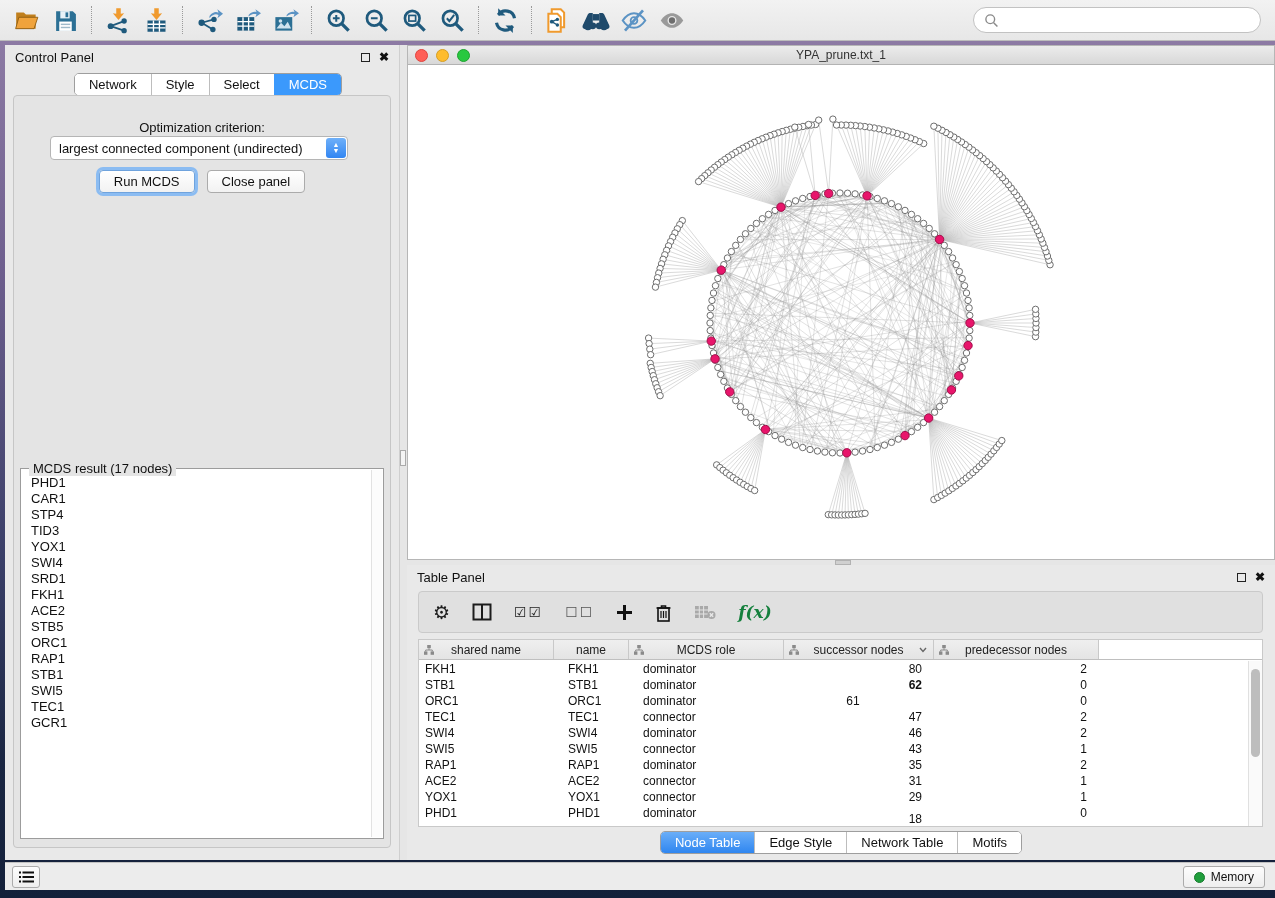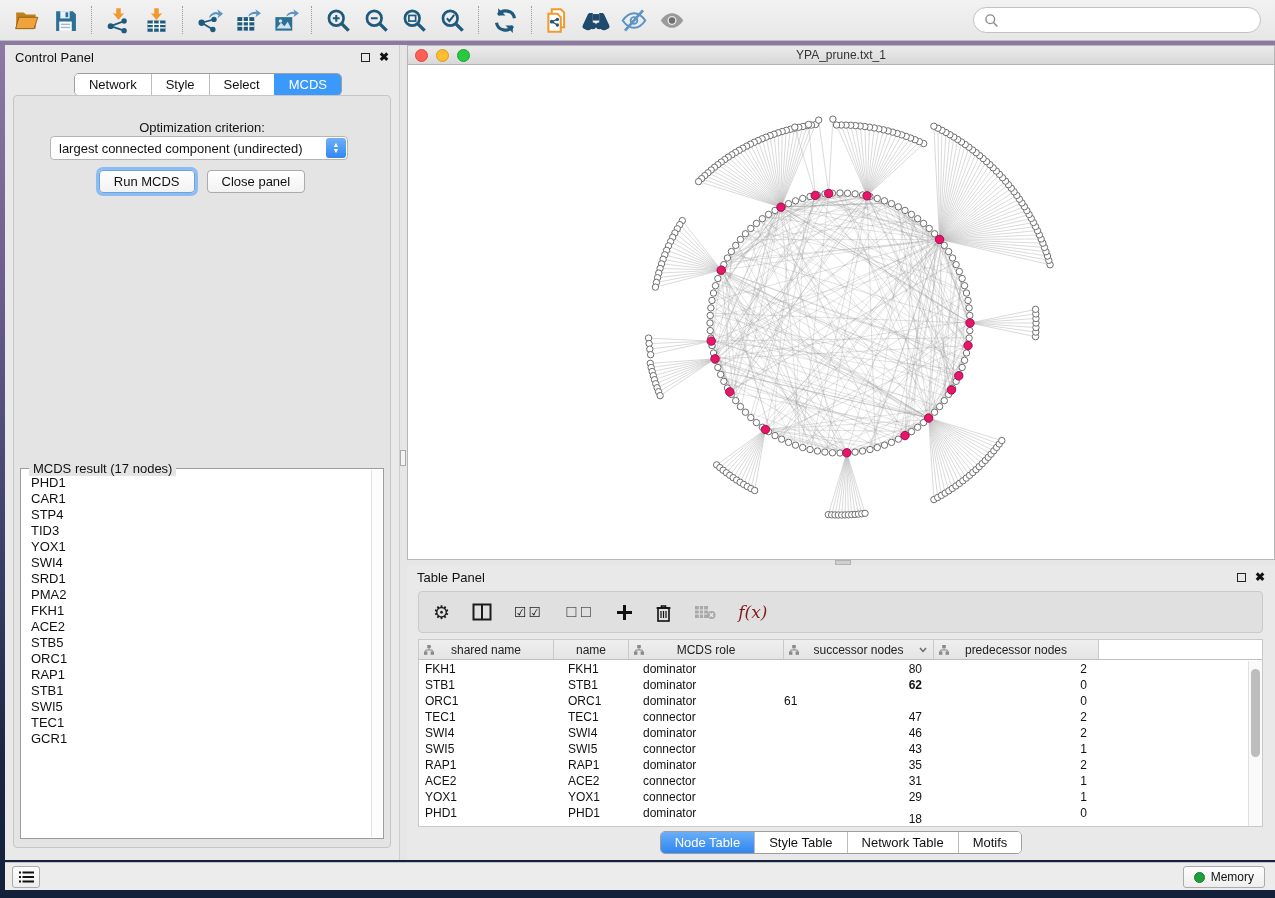--- a/index.html
+++ b/index.html
@@ -65,21 +65,21 @@
   #net-title { position:absolute; left:0; right:0; text-align:center; font-size:12px; color:#333; }
   #net-canvas-wrap { position:absolute; left:0; top:19px; right:0; bottom:0; background:#fff; }
 
   
   #table-panel { left:407px; top:565px; width:868px; height:295px; background:#e9e9e9; }
   #tp-toolbar { position:absolute; left:11px; right:12px; top:26px; height:42px; background:#e0e0e0;
      border:1px solid #cacaca; border-radius:4px; display:flex; align-items:center; padding-left:14px; gap:22px; }
   .tp-ico { display:flex; align-items:center; justify-content:center; }
   .gear-glyph { font-size:19px; color:#1c1c1c; font-family:"DejaVu Sans",sans-serif; }
   .check-glyph { font-size:14px; color:#1c1c1c; letter-spacing:2px; font-family:"DejaVu Sans",sans-serif; }
-  .fx-glyph { font-family:"DejaVu Serif",serif; font-style:italic; font-size:17px; color:#7f1d1d; }
+  .fx-glyph { font-family:"DejaVu Serif",serif; font-style:italic; font-size:17px; color:#15803d;font-weight:bold; }
   #tp-table { position:absolute; left:11px; right:12px; top:74px; bottom:33px; background:#fff; border:1px solid #c9c9c9; }
   #tp-header { display:flex; height:20px; background:linear-gradient(#efefef,#e4e4e4); border-bottom:1px solid #bfbfbf; font-size:12px; color:#222; }
   .hcell { position:relative; border-right:1px solid #c9c9c9; display:flex; align-items:center; justify-content:center; }
   .hcell .colicon { position:absolute; left:5px; top:5px; }
   .hcell .sort { position:absolute; right:6px; top:7px; }
   #tp-body { position:absolute; left:0; right:14px; top:21px; bottom:0; overflow:hidden; }
   .trow { display:flex; height:16px; font-size:12px; align-items:center; }
   .tcell { overflow:hidden; white-space:nowrap; }
   #tp-vscroll { position:absolute; right:0; top:21px; bottom:0; width:14px; background:#fafafa; border-left:1px solid #e0e0e0; }
   #tp-vscroll .thumb { position:absolute; left:2px; top:8px; width:9px; height:88px; background:#bdbdbd; border-radius:5px; }
@@ -278,21 +278,20 @@
     <div id="mcds-fieldset">
       <div id="mcds-legend">MCDS result (17 nodes)</div>
       <div id="mcds-list">
           <div>PHD1</div>
           <div>CAR1</div>
           <div>STP4</div>
           <div>TID3</div>
           <div>YOX1</div>
           <div>SWI4</div>
           <div>SRD1</div>
-          <div>PMA2</div>
           <div>FKH1</div>
           <div>ACE2</div>
           <div>STB5</div>
           <div>ORC1</div>
           <div>RAP1</div>
           <div>STB1</div>
           <div>SWI5</div>
           <div>TEC1</div>
           <div>GCR1</div>
         </div>
@@ -1224,21 +1223,21 @@
           <div class="tcell" style="width: 135px; text-align: left; padding: 0px 0px 0px 6px;">STB1</div>
           <div class="tcell" style="width: 75px; text-align: left; padding: 0px 0px 0px 14px;">STB1</div>
           <div class="tcell" style="width: 155px; text-align: left; padding: 0px 0px 0px 14px;">dominator</div>
           <div class="tcell" style="width: 150px; text-align: right; padding: 0px 12px 0px 0px; font-weight: bold;">62</div>
           <div class="tcell" style="width: 165px; text-align: right; padding: 0px 12px 0px 0px;">0</div>
         </div>
         <div class="trow">
           <div class="tcell" style="width: 135px; text-align: left; padding: 0px 0px 0px 6px;">ORC1</div>
           <div class="tcell" style="width: 75px; text-align: left; padding: 0px 0px 0px 14px;">ORC1</div>
           <div class="tcell" style="width: 155px; text-align: left; padding: 0px 0px 0px 14px;">dominator</div>
-          <div class="tcell" style="width: 150px; text-align: left; padding: 0px 12px 0px 0px;">61</div>
+          <div class="tcell" style="width: 150px; text-align: center; padding: 0px 12px 0px 0px;">61</div>
           <div class="tcell" style="width: 165px; text-align: right; padding: 0px 12px 0px 0px;">0</div>
         </div>
         <div class="trow">
           <div class="tcell" style="width: 135px; text-align: left; padding: 0px 0px 0px 6px;">TEC1</div>
           <div class="tcell" style="width: 75px; text-align: left; padding: 0px 0px 0px 14px;">TEC1</div>
           <div class="tcell" style="width: 155px; text-align: left; padding: 0px 0px 0px 14px;">connector</div>
           <div class="tcell" style="width: 150px; text-align: right; padding: 0px 12px 0px 0px;">47</div>
           <div class="tcell" style="width: 165px; text-align: right; padding: 0px 12px 0px 0px;">2</div>
         </div>
         <div class="trow">
@@ -1284,21 +1283,21 @@
           <div class="tcell" style="width: 165px; text-align: right; padding: 0px 12px 0px 0px;">0</div>
         </div>
       </div>
     <div id="tp-vscroll">
         <div class="thumb"></div>
       </div>
   </div>
   <div id="tp-tabs">
       <div class="tabgroup" id="tp-tabgroup">
         <span class="tab active">Node Table</span>
-        <span class="tab">Style Table</span>
+        <span class="tab">Edge Style</span>
         <span class="tab">Network Table</span>
         <span class="tab">Motifs</span>
       </div>
     </div>
 </div>
 
 <div id="status-bar" class="abs">
   <div id="list-btn">
     <svg class="ic" width="15" height="12" viewBox="0 0 15 12">
       <g fill="#111">

